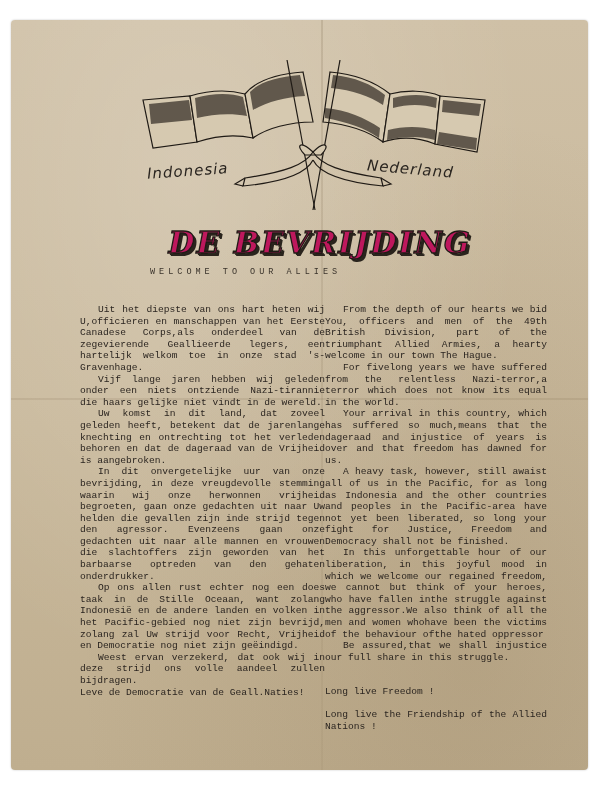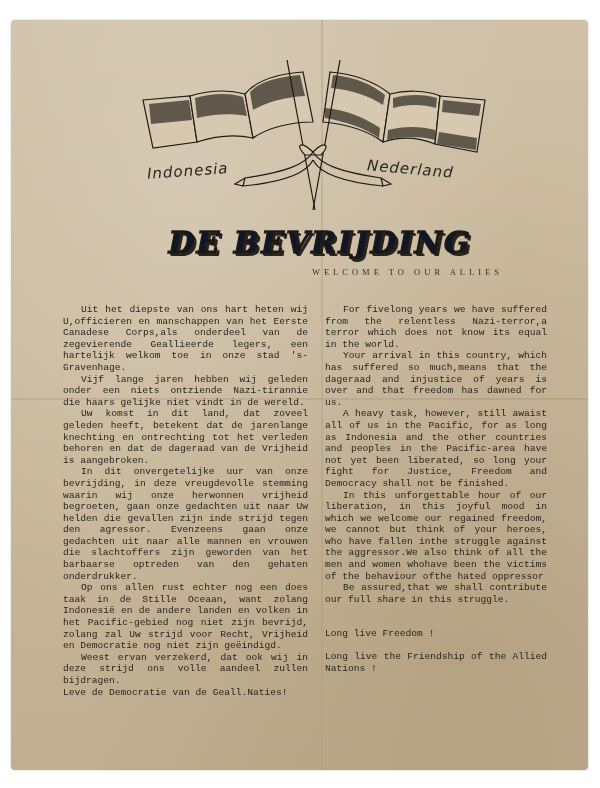--- a/index.html
+++ b/index.html
@@ -28,36 +28,36 @@
     position: absolute; left: 135px; top: 60px; width: 360px; height: 160px;
   }
   .emblem svg { width: 100%; height: 100%; }
   .flag-label {
     position: absolute; font-family: "DejaVu Sans", sans-serif; font-style: italic;
     font-size: 15px; color: #2a2520; letter-spacing: 1px;
   }
   .title {
     position: absolute; left: 150px; top: 225px; width: 340px; text-align: center;
     font-family: "DejaVu Serif", serif; font-weight: bold; font-style: italic;
-    font-size: 30px; letter-spacing: 2px; color: #0f172a;
+    font-size: 30px; letter-spacing: 2px; color: #be185d;
     -webkit-text-stroke: 1.3px #1f1a15;
     text-shadow: 2px 2px 0 #2a241d, 3px 3px 0 #2a241d;
   }
   .subtitle {
-    position: absolute; left: 163px; top: 267px; width: 340px; text-align: right;
-    font-family: Liberation Serif, serif; font-size: 8.5px; letter-spacing: 4px;
+    position: absolute; left: 150px; top: 267px; width: 340px; text-align: left;
+    font-family: Liberation Mono, monospace; font-size: 8.5px; letter-spacing: 4px;
     color: #3a332b;
   }
   .col {
     position: absolute; top: 304px;
     font-family: "Liberation Mono", "DejaVu Sans Mono", monospace;
     font-size: 9.6px; line-height: 11.6px; color: #2b2520;
     text-align: justify;
   }
-  .col.left { left: 63px; width: 245px; }
+  .col.left { left: 80px; width: 245px; }
   .col.right { left: 325px; width: 222px; }
   .col p { margin: 0; text-indent: 18px; }
   .col p.noindent { text-indent: 0; }
   .col .gap { height: 23px; }
   .col .gap-s { height: 11px; }
 </style>
 </head>
 <body>
 
 <div class="paper">
@@ -113,22 +113,23 @@
   <p>Uit het diepste van ons hart heten wij U,officieren en manschappen van het Eerste Canadese Corps,als onderdeel van de zegevierende Geallieerde legers, een hartelijk welkom toe in onze stad 's-Gravenhage.</p>
   <p>Vijf lange jaren hebben wij geleden onder een niets ontziende Nazi-tirannie die haars gelijke niet vindt in de wereld.</p>
   <p>Uw komst in dit land, dat zoveel geleden heeft, betekent dat de jarenlange knechting en ontrechting tot het verleden behoren en dat de dageraad van de Vrijheid is aangebroken.</p>
   <p>In dit onvergetelijke uur van onze bevrijding, in deze vreugdevolle stemming waarin wij onze herwonnen vrijheid begroeten, gaan onze gedachten uit naar Uw helden die gevallen zijn inde strijd tegen den agressor. Evenzeens gaan onze gedachten uit naar alle mannen en vrouwen die slachtoffers zijn geworden van het barbaarse optreden van den gehaten onderdrukker.</p>
   <p>Op ons allen rust echter nog een does taak in de Stille Oceaan, want zolang Indonesië en de andere landen en volken in het Pacific-gebied nog niet zijn bevrijd, zolang zal Uw strijd voor Recht, Vrijheid en Democratie nog niet zijn geëindigd.</p>
   <p>Weest ervan verzekerd, dat ook wij in deze strijd ons volle aandeel zullen bijdragen.</p>
   <p class="noindent">Leve de Democratie van de Geall.Naties!</p>
 </div>
 
 <div class="col right">
+  <p>From the depth of our hearts we bid You, officers and men of the 49th British Division, part of the triumphant Allied Armies, a hearty welcome in our town The Hague.</p>
   <p>For fivelong years we have suffered from the relentless Nazi-terror,a terror which does not know its equal in the world.</p>
   <p>Your arrival in this country, which has suffered so much,means that the dageraad and injustice of years is over and that freedom has dawned for us.</p>
   <p>A heavy task, however, still awaist all of us in the Pacific, for as long as Indonesia and the other countries and peoples in the Pacific-area have not yet been liberated, so long your fight for Justice, Freedom and Democracy shall not be finished.</p>
   <p>In this unforgettable hour of our liberation, in this joyful mood in which we welcome our regained freedom, we cannot but think of your heroes, who have fallen inthe struggle against the aggressor.We also think of all the men and women whohave been the victims of the behaviour ofthe hated oppressor</p>
-  <p>Be assured,that we shall contribute our full share in this struggle.</p>
+  <p>Be assured,that we shall injustice our full share in this struggle.</p>
   <div class="gap"></div>
   <p class="noindent">Long live Freedom !</p>
   <div class="gap-s"></div>
   <p class="noindent">Long live the Friendship of the Allied Nations !</p>
 </div>
 
 </body></html>

